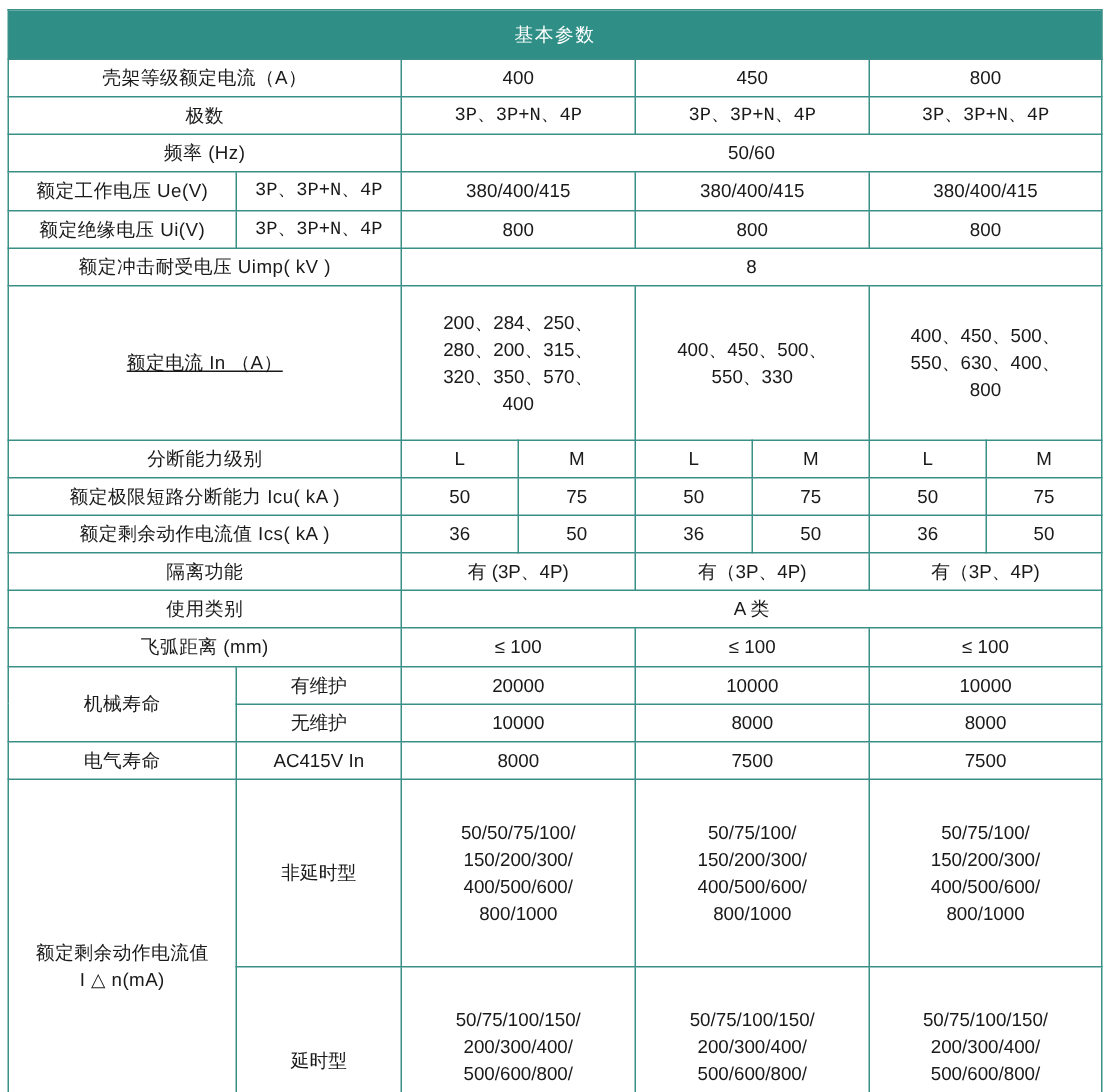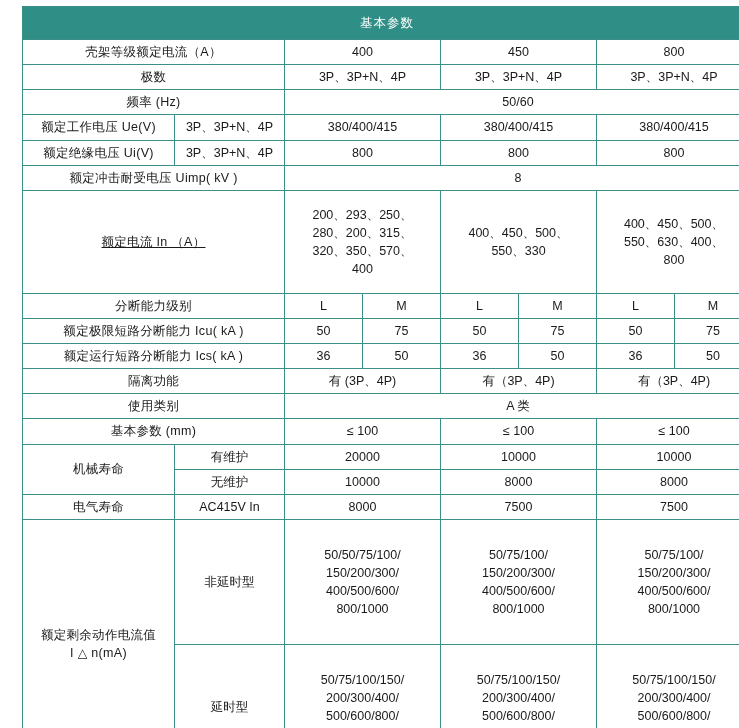--- a/index.html
+++ b/index.html
@@ -9,21 +9,21 @@
   }
   body {
     font-family: "Liberation Sans", "DejaVu Sans", sans-serif;
     color: #1a1a1a;
   }
   .sheet {
     width: 592px;
     height: 728px;
     position: relative;
     box-sizing: border-box;
-    padding: 6px 5px 5px 22px;
+    padding: 6px 5px 5px 5px;
     background: #ffffff;
   }
   table.spec {
     width: 729px;
     border-collapse: collapse;
     table-layout: fixed;
     border: 1px solid #3a8f86;
   }
   table.spec td, table.spec th {
     border: 1px solid #3a8f86;
@@ -44,20 +44,21 @@
   }
   .label {
     font-size: 12.5px;
     letter-spacing: 0.3px;
   }
   .sub-label {
     font-size: 12px;
   }
   .small {
     font-size: 11.5px;
+    font-family: Liberation Mono, monospace;
   }
   .multiline {
     line-height: 1.55;
     font-size: 12px;
   }
   .vtall {
     height: 96px;
     text-decoration: underline;
   }
 </style>
@@ -118,21 +119,21 @@
       </tr>
 
       <tr>
         <td class="label" colspan="2">额定冲击耐受电压 Uimp( kV )</td>
         <td colspan="6">8</td>
       </tr>
 
       <tr>
         <td class="label vtall" colspan="2">额定电流 In （A）</td>
         <td class="multiline" colspan="2">
-          <div>200、293、250、</div>
+          <div>200、284、250、</div>
           <div>280、200、315、</div>
           <div>320、350、570、</div>
           <div>400</div>
         </td>
         <td class="multiline" colspan="2">
           <div>400、450、500、</div>
           <div>550、330</div>
         </td>
         <td class="multiline" colspan="2">
           <div>400、450、500、</div>
@@ -155,21 +156,21 @@
         <td class="label" colspan="2">额定极限短路分断能力 Icu( kA )</td>
         <td>50</td>
         <td>75</td>
         <td>50</td>
         <td>75</td>
         <td>50</td>
         <td>75</td>
       </tr>
 
       <tr>
-        <td class="label" colspan="2">额定运行短路分断能力 Ics( kA )</td>
+        <td class="label" colspan="2">额定剩余动作电流值 Ics( kA )</td>
         <td>36</td>
         <td>50</td>
         <td>36</td>
         <td>50</td>
         <td>36</td>
         <td>50</td>
       </tr>
 
       <tr>
         <td class="label" colspan="2">隔离功能</td>
@@ -177,21 +178,21 @@
         <td colspan="2">有（3P、4P)</td>
         <td colspan="2">有（3P、4P)</td>
       </tr>
 
       <tr>
         <td class="label" colspan="2">使用类别</td>
         <td colspan="6">A 类</td>
       </tr>
 
       <tr>
-        <td class="label" colspan="2">基本参数 (mm)</td>
+        <td class="label" colspan="2">飞弧距离 (mm)</td>
         <td colspan="2">≤ 100</td>
         <td colspan="2">≤ 100</td>
         <td colspan="2">≤ 100</td>
       </tr>
 
       <tr>
         <td class="label" rowspan="2">机械寿命</td>
         <td class="sub-label">有维护</td>
         <td colspan="2">20000</td>
         <td colspan="2">10000</td>

